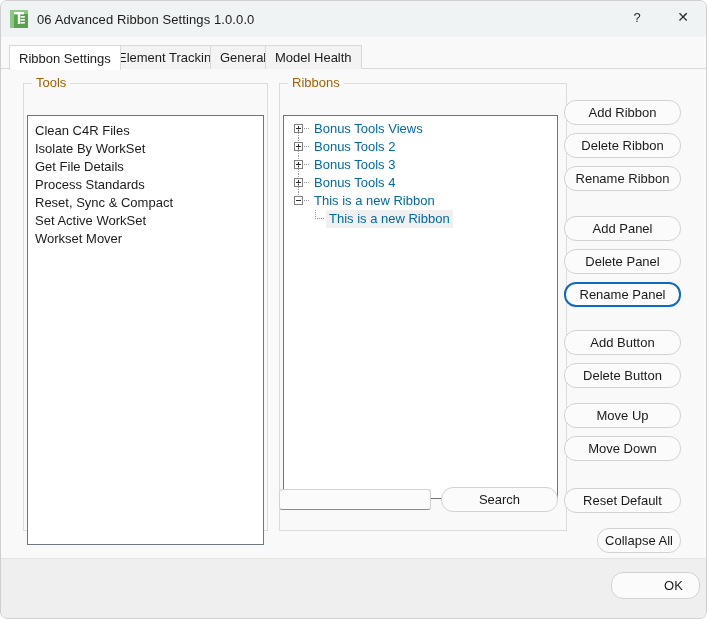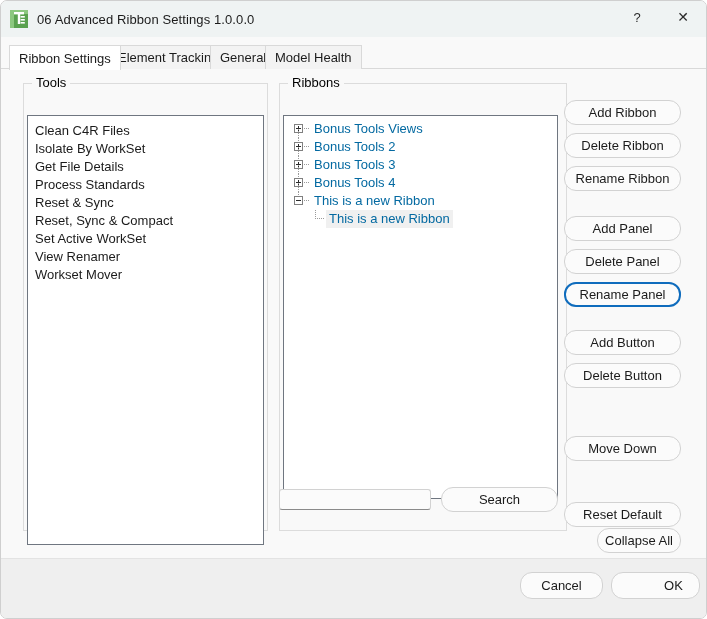--- a/index.html
+++ b/index.html
@@ -103,21 +103,21 @@
     border: 1px solid #dcdcdc;
     box-sizing: border-box;
     background: transparent;
   }
   .grouplabel {
     position: absolute;
     top: -9px; left: 8px;
     background: #f9f9f9;
     padding: 0 4px;
     font-size: 13px;
-    color: #000000;
+    color: #a16207;
     white-space: nowrap;
   }
 
   
   .whitebox {
     position: absolute;
     background: #ffffff;
     border: 1px solid #6f7680;
     box-sizing: border-box;
     overflow: hidden;
@@ -275,24 +275,22 @@
 
     <div class="groupbox" style="left:22px; top:14px; width:245px; height:448px;">
       <div class="grouplabel">Tools</div>
     </div>
     <div class="whitebox" style="left:26px; top:26px; width:237px; height:430px;">
       <div style="padding-top:6px;" id="tools-list-body">
           <div class="listitem">Clean C4R Files</div>
           <div class="listitem">Isolate By WorkSet</div>
           <div class="listitem">Get File Details</div>
           <div class="listitem">Process Standards</div>
-          <div class="listitem">Reset &amp; Sync</div>
           <div class="listitem">Reset, Sync &amp; Compact</div>
           <div class="listitem">Set Active WorkSet</div>
-          <div class="listitem">View Renamer</div>
           <div class="listitem">Workset Mover</div>
         </div>
     </div>
 
     <div class="groupbox" style="left:278px; top:14px; width:288px; height:448px;">
       <div class="grouplabel">Ribbons</div>
     </div>
     <div class="whitebox" style="left:282px; top:26px; width:275px; height:384px;">
       <div id="tree">
           <div class="treerow collapsed">
@@ -343,25 +341,25 @@
     <button class="btn" style="left:563px; top:64px;  width:117px; height:25px;">Delete Ribbon</button>
     <button class="btn" style="left:563px; top:97px;  width:117px; height:25px;">Rename Ribbon</button>
 
     <button class="btn" style="left:563px; top:147px; width:117px; height:25px;">Add Panel</button>
     <button class="btn" style="left:563px; top:180px; width:117px; height:25px;">Delete Panel</button>
     <button class="btn focused" style="left:563px; top:213px; width:117px; height:25px;">Rename Panel</button>
 
     <button class="btn" style="left:563px; top:261px; width:117px; height:25px;">Add Button</button>
     <button class="btn" style="left:563px; top:294px; width:117px; height:25px;">Delete Button</button>
 
+    <button class="btn" style="left:563px; top:334px; width:117px; height:25px;">Move Up</button>
     <button class="btn" style="left:563px; top:367px; width:117px; height:25px;">Move Down</button>
 
-    <button class="btn" style="left:563px; top:433px; width:117px; height:25px;">Reset Default</button>
+    <button class="btn" style="left:563px; top:419px; width:117px; height:25px;">Reset Default</button>
 
     <button class="btn" style="left:596px; top:459px; width:84px; height:25px;">Collapse All</button>
   </div>
 
   <div id="footer">
-    <button class="btn" style="left:519px; top:13px; width:83px; height:27px;">Cancel</button>
     <button class="btn" style="left:610px; top:13px; width:89px; height:27px;padding-left:36px;">OK</button>
   </div>
 
 </div>
 
 </body></html>

